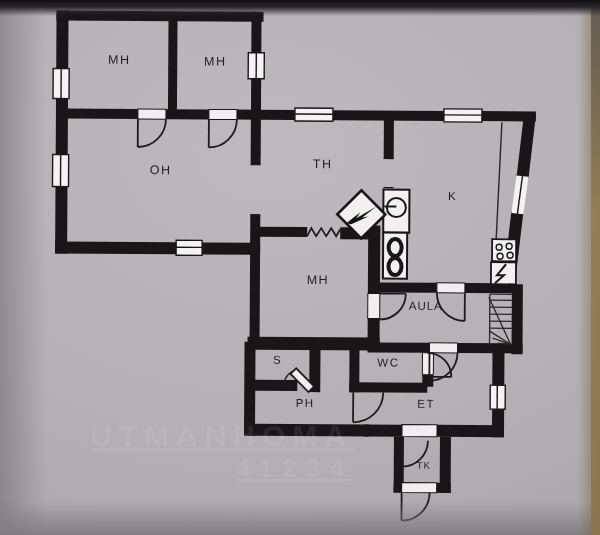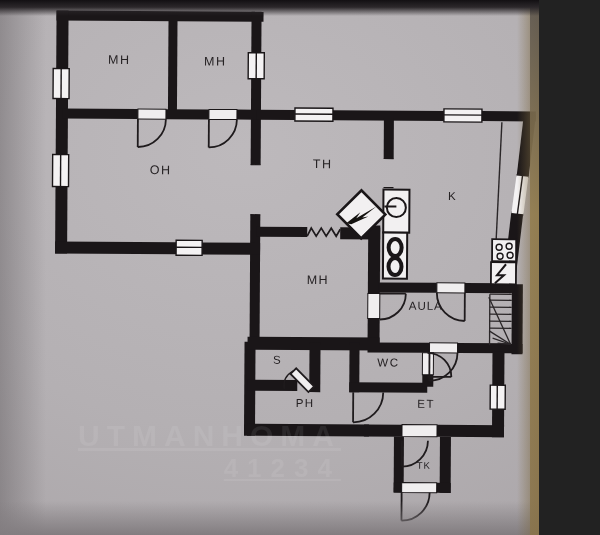--- a/index.html
+++ b/index.html
@@ -1,34 +1,34 @@
 <!DOCTYPE html>
 <html><head>
 <meta charset="utf-8">
 <style>
   html,body{margin:0;padding:0;background:#222;}
   .photo{
-    position:relative;width:539px;height:535px;overflow:hidden;
+    position:relative;width:600px;height:535px;overflow:hidden;
     background:radial-gradient(120% 95% at 45% 28%, #bdb9bc 0%, #b4b0b3 55%, #a9a4a7 100%);
     font-family:"Liberation Sans", sans-serif;
     text-align:right;
   }
   .edge{position:absolute;pointer-events:none;}
   .edge-top{left:0;top:0;width:600px;height:16px;
     background:linear-gradient(180deg,#131013 0%,#2c282b 45%,rgba(180,176,179,0) 100%);}
   .edge-left{left:0;top:0;width:46px;height:535px;
     background:linear-gradient(90deg,rgba(55,50,53,0.30),rgba(55,50,53,0) 100%);}
   .edge-bottom{left:0;bottom:0;width:600px;height:34px;
     background:linear-gradient(0deg,#827d80 0%,rgba(130,125,128,0) 100%);}
   .edge-right{right:0;top:0;width:22px;height:535px;
     background:linear-gradient(90deg,rgba(140,120,80,0) 0%,rgba(125,105,65,0.75) 100%);}
   .edge-right2{right:0;top:0;width:9px;height:535px;
     background:linear-gradient(180deg,#5a544e 0%,#937d4e 40%,#8a744b 100%);opacity:.85;}
   .watermark{
-    position:absolute;left:78px;top:420px;color:rgba(255,255,255,0.08);
+    position:absolute;left:90px;top:420px;color:rgba(255,255,255,0.08);
     font-weight:bold;font-size:30px;letter-spacing:7px;line-height:32px;user-select:none;text-decoration:underline;
   }
   .watermark .wm2{display:block;margin-left:54px;font-size:26px;letter-spacing:9px;}
   svg.plan{position:absolute;left:0;top:0;transform:rotate(0.35deg);}
   .room-label{fill:#262224;}
 </style>
 </head>
 <body>
 
 <div class="photo">

